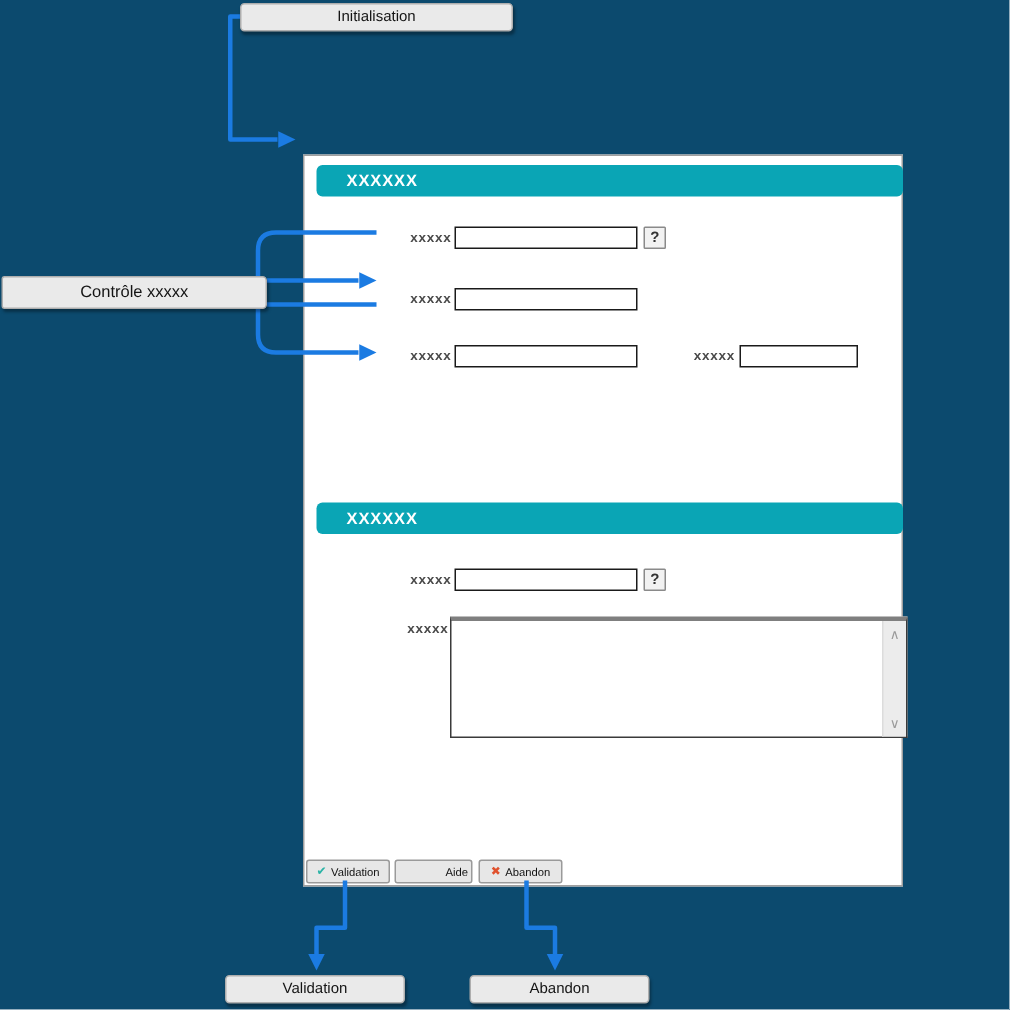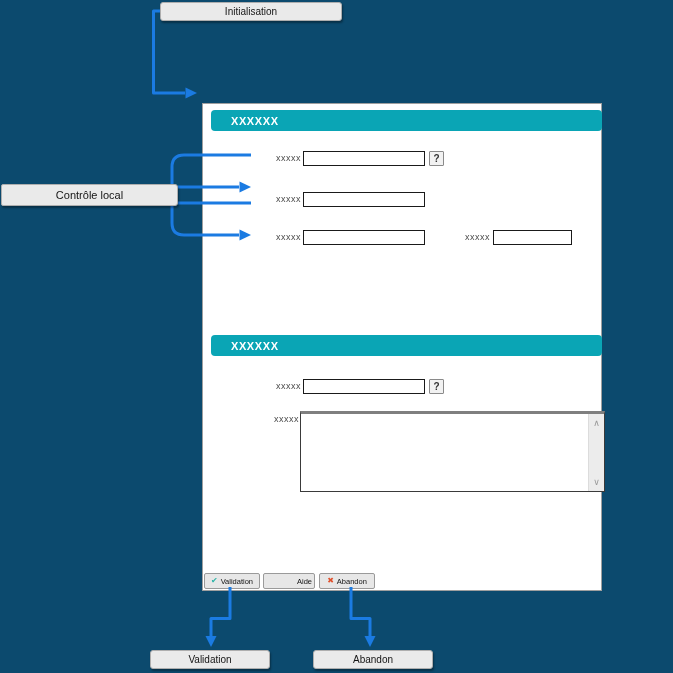--- a/index.html
+++ b/index.html
@@ -15,21 +15,21 @@
   .fbox-abandon{left:313px;top:650px;width:120px;height:19px;font-size:10px;}
   .tab{position:absolute;left:200px;top:78px;width:100px;height:26px;z-index:5;background:#ffffff;
        border:1px solid #9a9a9a;border-bottom:none;border-radius:6px 6px 0 0;box-sizing:border-box;
        display:flex;align-items:center;justify-content:center;font-size:10.5px;color:#2a2a2a;}
   .panel{position:absolute;left:202px;top:103px;width:400px;height:488px;z-index:1;
          background:#ffffff;border:1px solid #9f9f9f;box-sizing:border-box;}
   .bar{position:absolute;left:8px;width:391px;height:21px;background:#0AA5B5;border-radius:4px;
        color:#ffffff;font-weight:bold;font-size:11px;letter-spacing:0.6px;
        display:flex;align-items:center;padding-left:20px;box-sizing:border-box;}
   .flabel{position:absolute;font-size:9px;color:#4a4a4a;letter-spacing:0.5px;text-align:right;
-          height:15px;line-height:15px;}
+          height:15px;line-height:15px;font-weight:bold;}
   .tinput{position:absolute;width:122px;height:15px;border:1px solid #1a1a1a;background:#fff;
           box-sizing:border-box;padding:0 2px;font-size:9px;font-family:"Liberation Sans",sans-serif;}
   .helpbtn{position:absolute;width:15px;height:15px;background:#f2f2f2;border:1px solid #8a8a8a;
            box-sizing:border-box;font-size:10px;font-weight:bold;color:#333;
            display:flex;align-items:center;justify-content:center;border-radius:1px;}
   .memo{position:absolute;left:97px;top:307px;width:305px;height:81px;background:#fff;
         border:1px solid #3a3a3a;border-top:3px solid #7f7f7f;box-sizing:border-box;}
   .memo textarea{position:absolute;left:0;top:0;width:287px;height:75px;border:none;resize:none;
         outline:none;background:transparent;font-family:"Liberation Sans",sans-serif;}
   .scrollbar{position:absolute;right:0;top:0;width:16px;height:100%;background:#ececec;
@@ -63,21 +63,21 @@
       <polygon points="251,235 239.5,229.5 239.5,240.5"></polygon>
       <polygon points="211,647 205.5,636 216.5,636"></polygon>
       <polygon points="370,647 364.5,636 375.5,636"></polygon>
     </g>
   </svg>
 
   <div class="fbox fbox-init">
     <span>Initialisation</span>
   </div>
   <div class="fbox fbox-controle">
-    <span>Contrôle local</span>
+    <span>Contrôle xxxxx</span>
   </div>
   <div class="fbox fbox-validation">
     <span>Validation</span>
   </div>
   <div class="fbox fbox-abandon">
     <span>Abandon</span>
   </div>
 
 
   <div class="panel">

